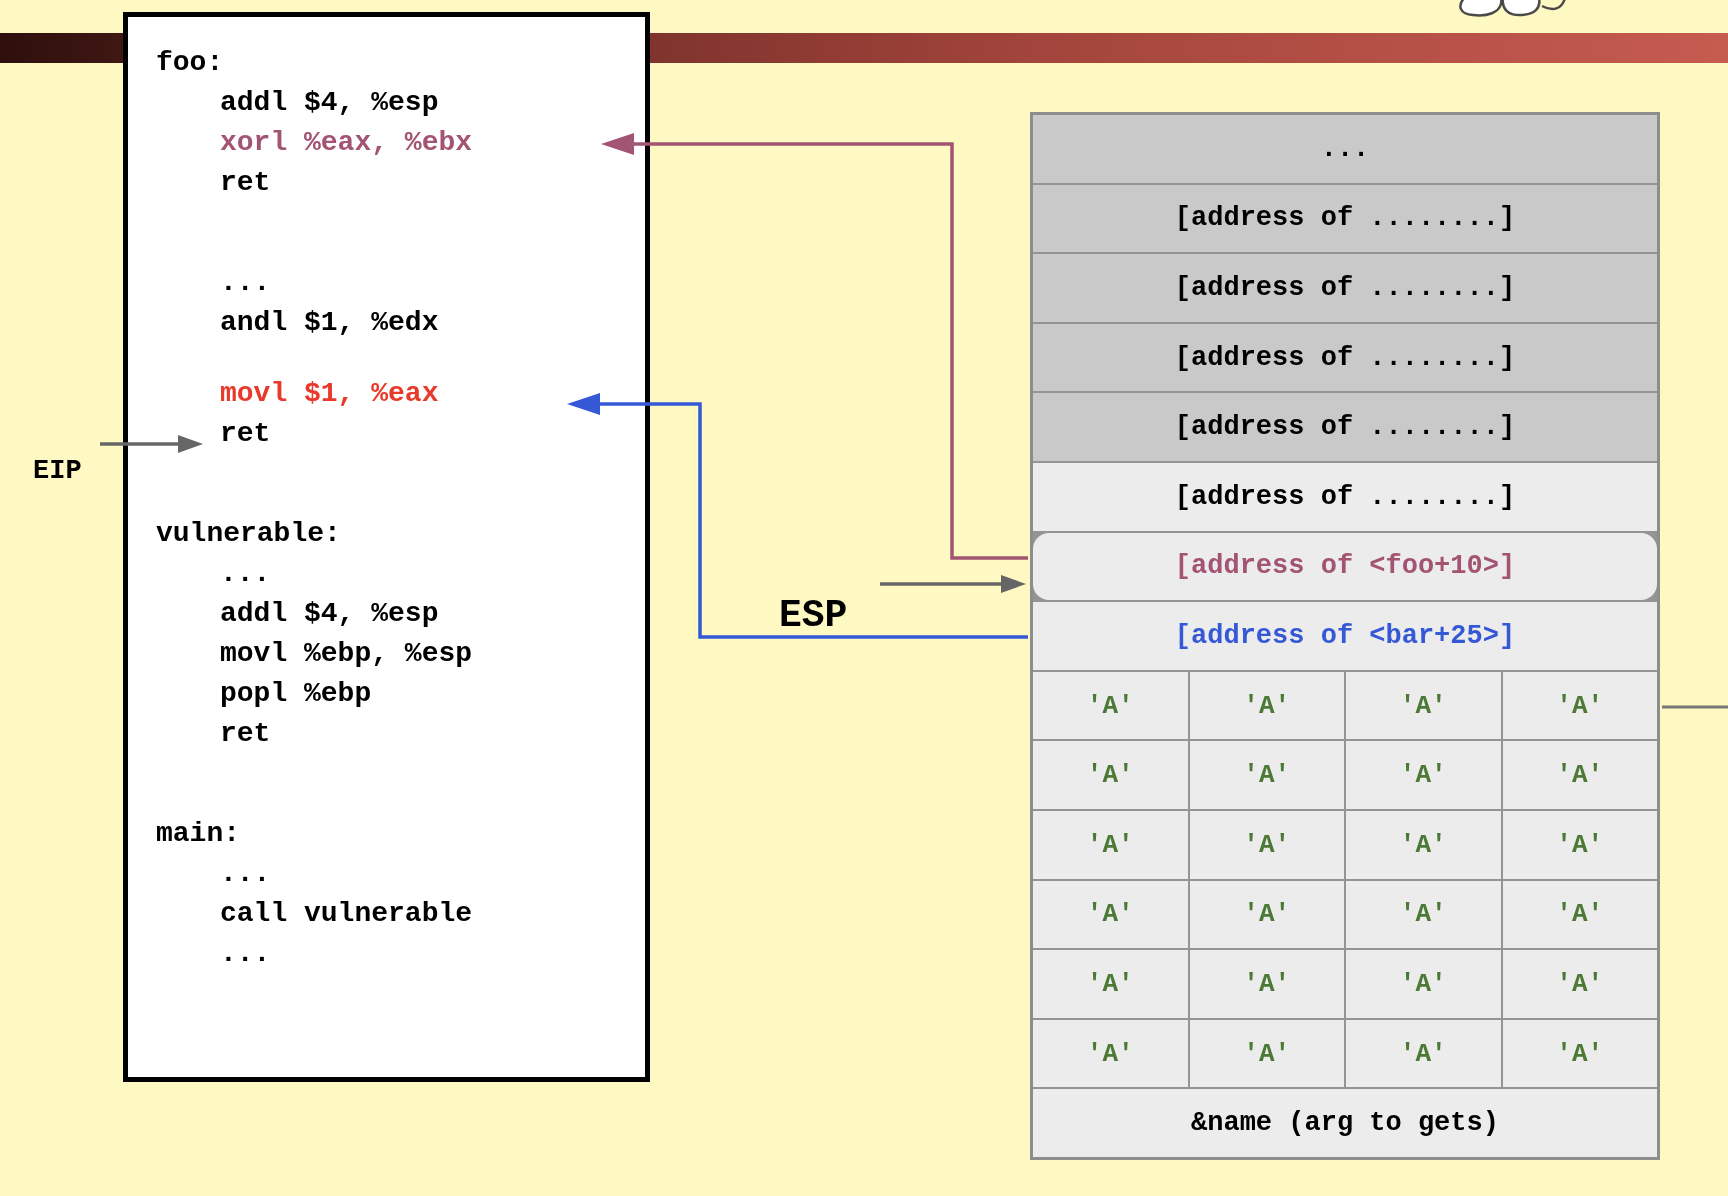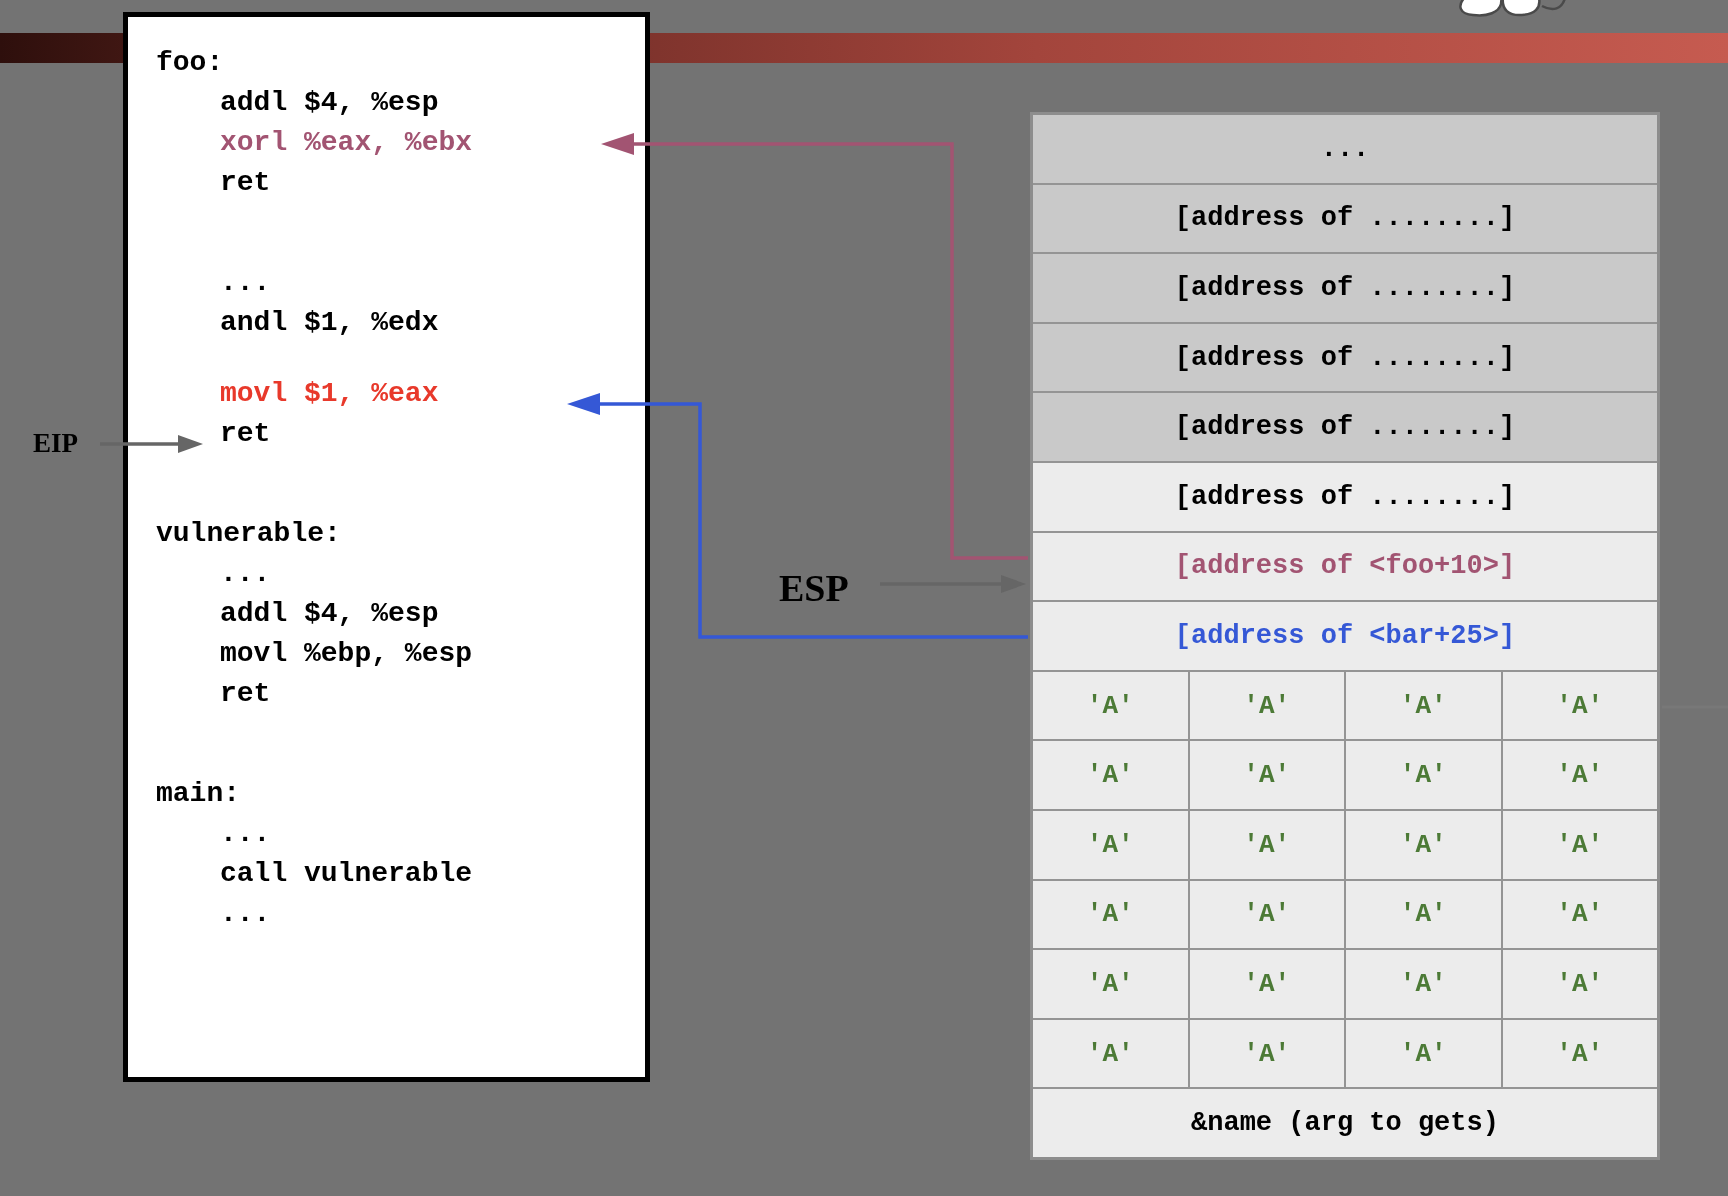--- a/index.html
+++ b/index.html
@@ -1,16 +1,16 @@
 <!DOCTYPE html>
 <html><head>
 <meta charset="utf-8">
 <style>
   html,body{margin:0;padding:0;background:#fff;}
-  .canvas{position:relative;width:1728px;height:1196px;background:#737373;overflow:hidden;
+  .canvas{position:relative;width:1728px;height:1196px;background:#fef9c3;overflow:hidden;
           font-family:"Liberation Mono","DejaVu Sans Mono",monospace;}
 
   
   .banner{position:absolute;left:0;top:33px;width:1728px;height:30px;z-index:1;
           background:linear-gradient(to right,#2e0f0c,#6b2a24 25%,#a3453c 60%,#c65b50 100%);}
 
   
   .codebox{position:absolute;left:123px;top:12px;width:527px;height:1070px;box-sizing:border-box;
            background:#ffffff;border:5px solid #000;z-index:2;}
   .codelines{padding:26px 0 0 28px;}
@@ -23,27 +23,27 @@
   
   .stack{position:absolute;left:1030px;top:112px;width:630px;height:1048px;box-sizing:border-box;
          background:#949494;border:3px solid #8d8d8d;display:flex;flex-direction:column;gap:2px;z-index:2;}
   .srow{flex:1;display:flex;align-items:center;justify-content:center;
         font-weight:bold;font-size:27px;color:#000;white-space:pre;}
   .srow.dark{background:#c9c9c9;}
   .srow.light{background:#ececec;}
   .srow.cells{background:transparent;gap:2px;}
   .srow .cell{flex:1;height:100%;display:flex;align-items:center;justify-content:center;
               background:#ececec;font-size:26px;font-weight:bold;}
-  .s-purple{color:#a25472;}
+  .s-purple{color:#a25472;border-radius:16px;}
   .s-blue{color:#3558d6;text-align:right;}
   .s-green{color:#4c7a36;}
 
   
-  .reglabel{position:absolute;font-family:Liberation Serif, serif;
-            font-weight:bold;color:#000;z-index:4;}
+  .reglabel{position:absolute;font-family:Liberation Mono, monospace;
+            font-weight:bold;color:#000;z-index:4;margin-top:28px;}
   .reglabel.eip{left:33px;top:428px;font-size:27px;}
   .reglabel.esp{left:779px;top:566px;font-size:38px;}
 
   
   svg.overlay{position:absolute;left:0;top:0;width:1728px;height:1196px;z-index:5;pointer-events:none;}
 </style>
 </head>
 <body>
 
 <div class="canvas">
@@ -59,20 +59,21 @@
         <div class="cl gap"></div>
         <div class="cl ins">...</div>
         <div class="cl ins">andl $1, %edx</div>
         <div class="cl ins c-red">movl $1, %eax</div>
         <div class="cl ins">ret</div>
         <div class="cl gap"></div>
         <div class="cl">vulnerable:</div>
         <div class="cl ins">...</div>
         <div class="cl ins">addl $4, %esp</div>
         <div class="cl ins">movl %ebp, %esp</div>
+        <div class="cl ins">popl %ebp</div>
         <div class="cl ins">ret</div>
         <div class="cl gap"></div>
         <div class="cl">main:</div>
         <div class="cl ins">...</div>
         <div class="cl ins">call vulnerable</div>
         <div class="cl ins">...</div>
       </div>
   </div>
 
   <div class="stack">

